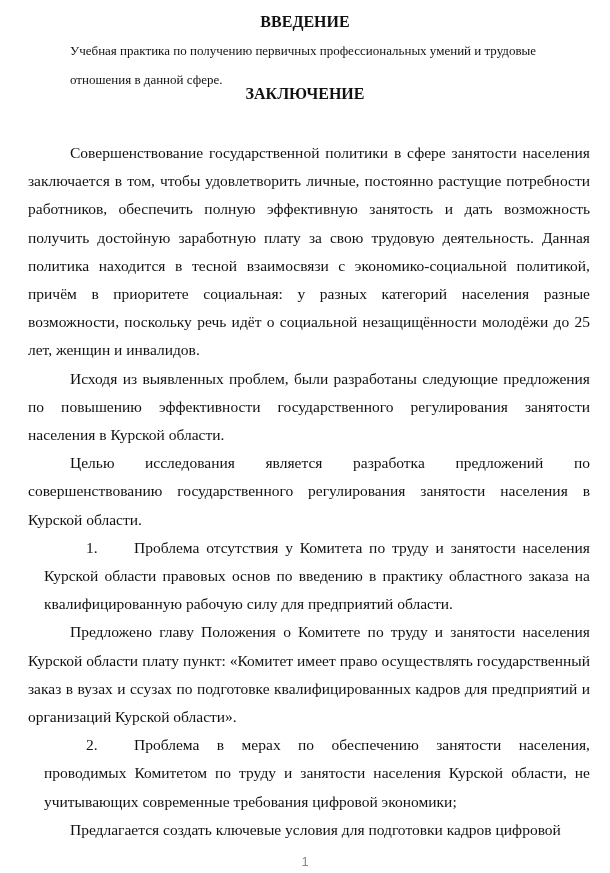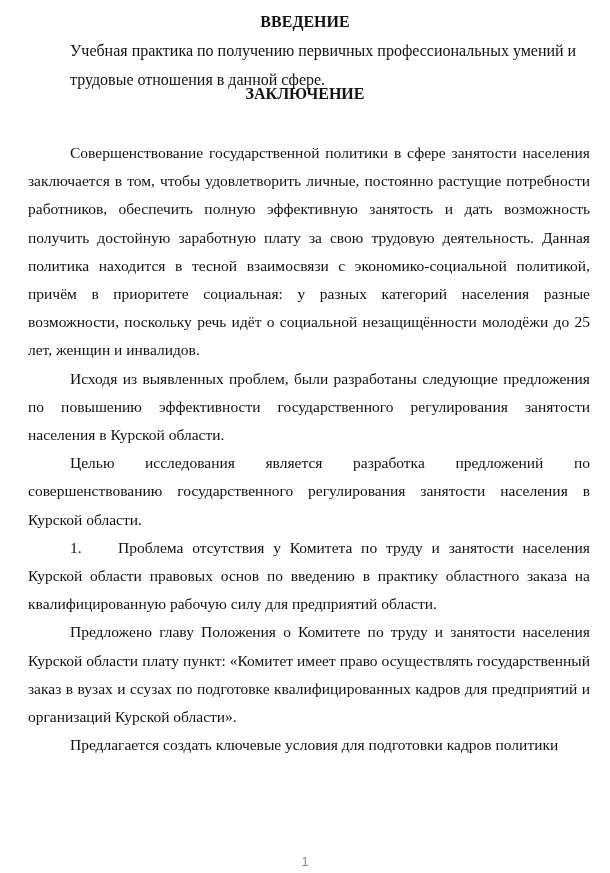--- a/index.html
+++ b/index.html
@@ -1,39 +1,40 @@
 <!DOCTYPE html>
 <html><head>
 <meta charset="utf-8">
 <style>
   html, body { margin:0; padding:0; background:#ffffff; }
   body { width:610px; height:873px; position:relative; overflow:hidden;
          font-family:"Liberation Serif", "DejaVu Serif", serif; color:#111; }
   .page { position:absolute; left:0; top:0; width:610px; height:821px;border-radius:26px; }
   .heading { position:absolute; left:0; width:610px; text-align:center;
              font-weight:bold; font-size:16px; line-height:20px; }
-  .intro { position:absolute; left:70px; width:520px; font-size:16px; line-height:29px; }
+  .intro { position:absolute; left:70px; width:520px; font-size:13px; line-height:29px; }
   .body-text { position:absolute; left:28px; width:562px; font-size:15.5px; line-height:28.2px; }
   .body-text p { margin:0; text-align:justify; text-indent:42px; }
-  .body-text p.numbered { text-indent:42px; }
+  .body-text p.numbered { text-indent:42px;margin-left:16px; }
   .num { display:inline-block; width:48px; text-indent:0; }
   .page-number { position:absolute; left:0; width:610px; top:854px; text-align:center;
                  font-family:"Liberation Sans", "DejaVu Sans", sans-serif; font-size:13px; color:#8a8a8a; }
 </style>
 </head>
 <body>
 
 <div class="page">
   <div class="heading" style="top:12px;">ВВЕДЕНИЕ</div>
   <div class="intro" style="top:36px;">Учебная практика по получению первичных профессиональных умений и трудовые отношения в данной сфере.</div>
   <div class="heading" style="top:84px;">ЗАКЛЮЧЕНИЕ</div>
 
   <div class="body-text" style="top:139px;">
     <p>Совершенствование государственной политики в сфере занятости населения заключается в том, чтобы удовлетворить личные, постоянно растущие потребности работников, обеспечить полную эффективную занятость и дать возможность получить достойную заработную плату за свою трудовую деятельность. Данная политика находится в тесной взаимосвязи с экономико-социальной политикой, причём в приоритете социальная: у разных категорий населения разные возможности, поскольку речь идёт о социальной незащищённости молодёжи до 25 лет, женщин и инвалидов.</p>
     <p>Исходя из выявленных проблем, были разработаны следующие предложения по повышению эффективности государственного регулирования занятости населения в Курской области.</p>
     <p>Целью исследования является разработка предложений по совершенствованию государственного регулирования занятости населения в Курской области.</p>
     <p class="numbered"><span class="num">1.</span><span>Проблема отсутствия у Комитета по труду и занятости населения Курской области правовых основ по введению в практику областного заказа на квалифицированную рабочую силу для предприятий области.</span></p>
     <p>Предложено главу Положения о Комитете по труду и занятости населения Курской области плату пункт: «Комитет имеет право осуществлять государственный заказ в вузах и ссузах по подготовке квалифицированных кадров для предприятий и организаций Курской области».</p>
-    <p>Предлагается создать ключевые условия для подготовки кадров политики</p>
+    <p class="numbered"><span class="num">2.</span><span>Проблема в мерах по обеспечению занятости населения, проводимых Комитетом по труду и занятости населения Курской области, не учитывающих современные требования цифровой экономики;</span></p>
+    <p>Предлагается создать ключевые условия для подготовки кадров цифровой</p>
   </div>
 
   <div class="page-number">1</div>
 </div>
 
 </body></html>

